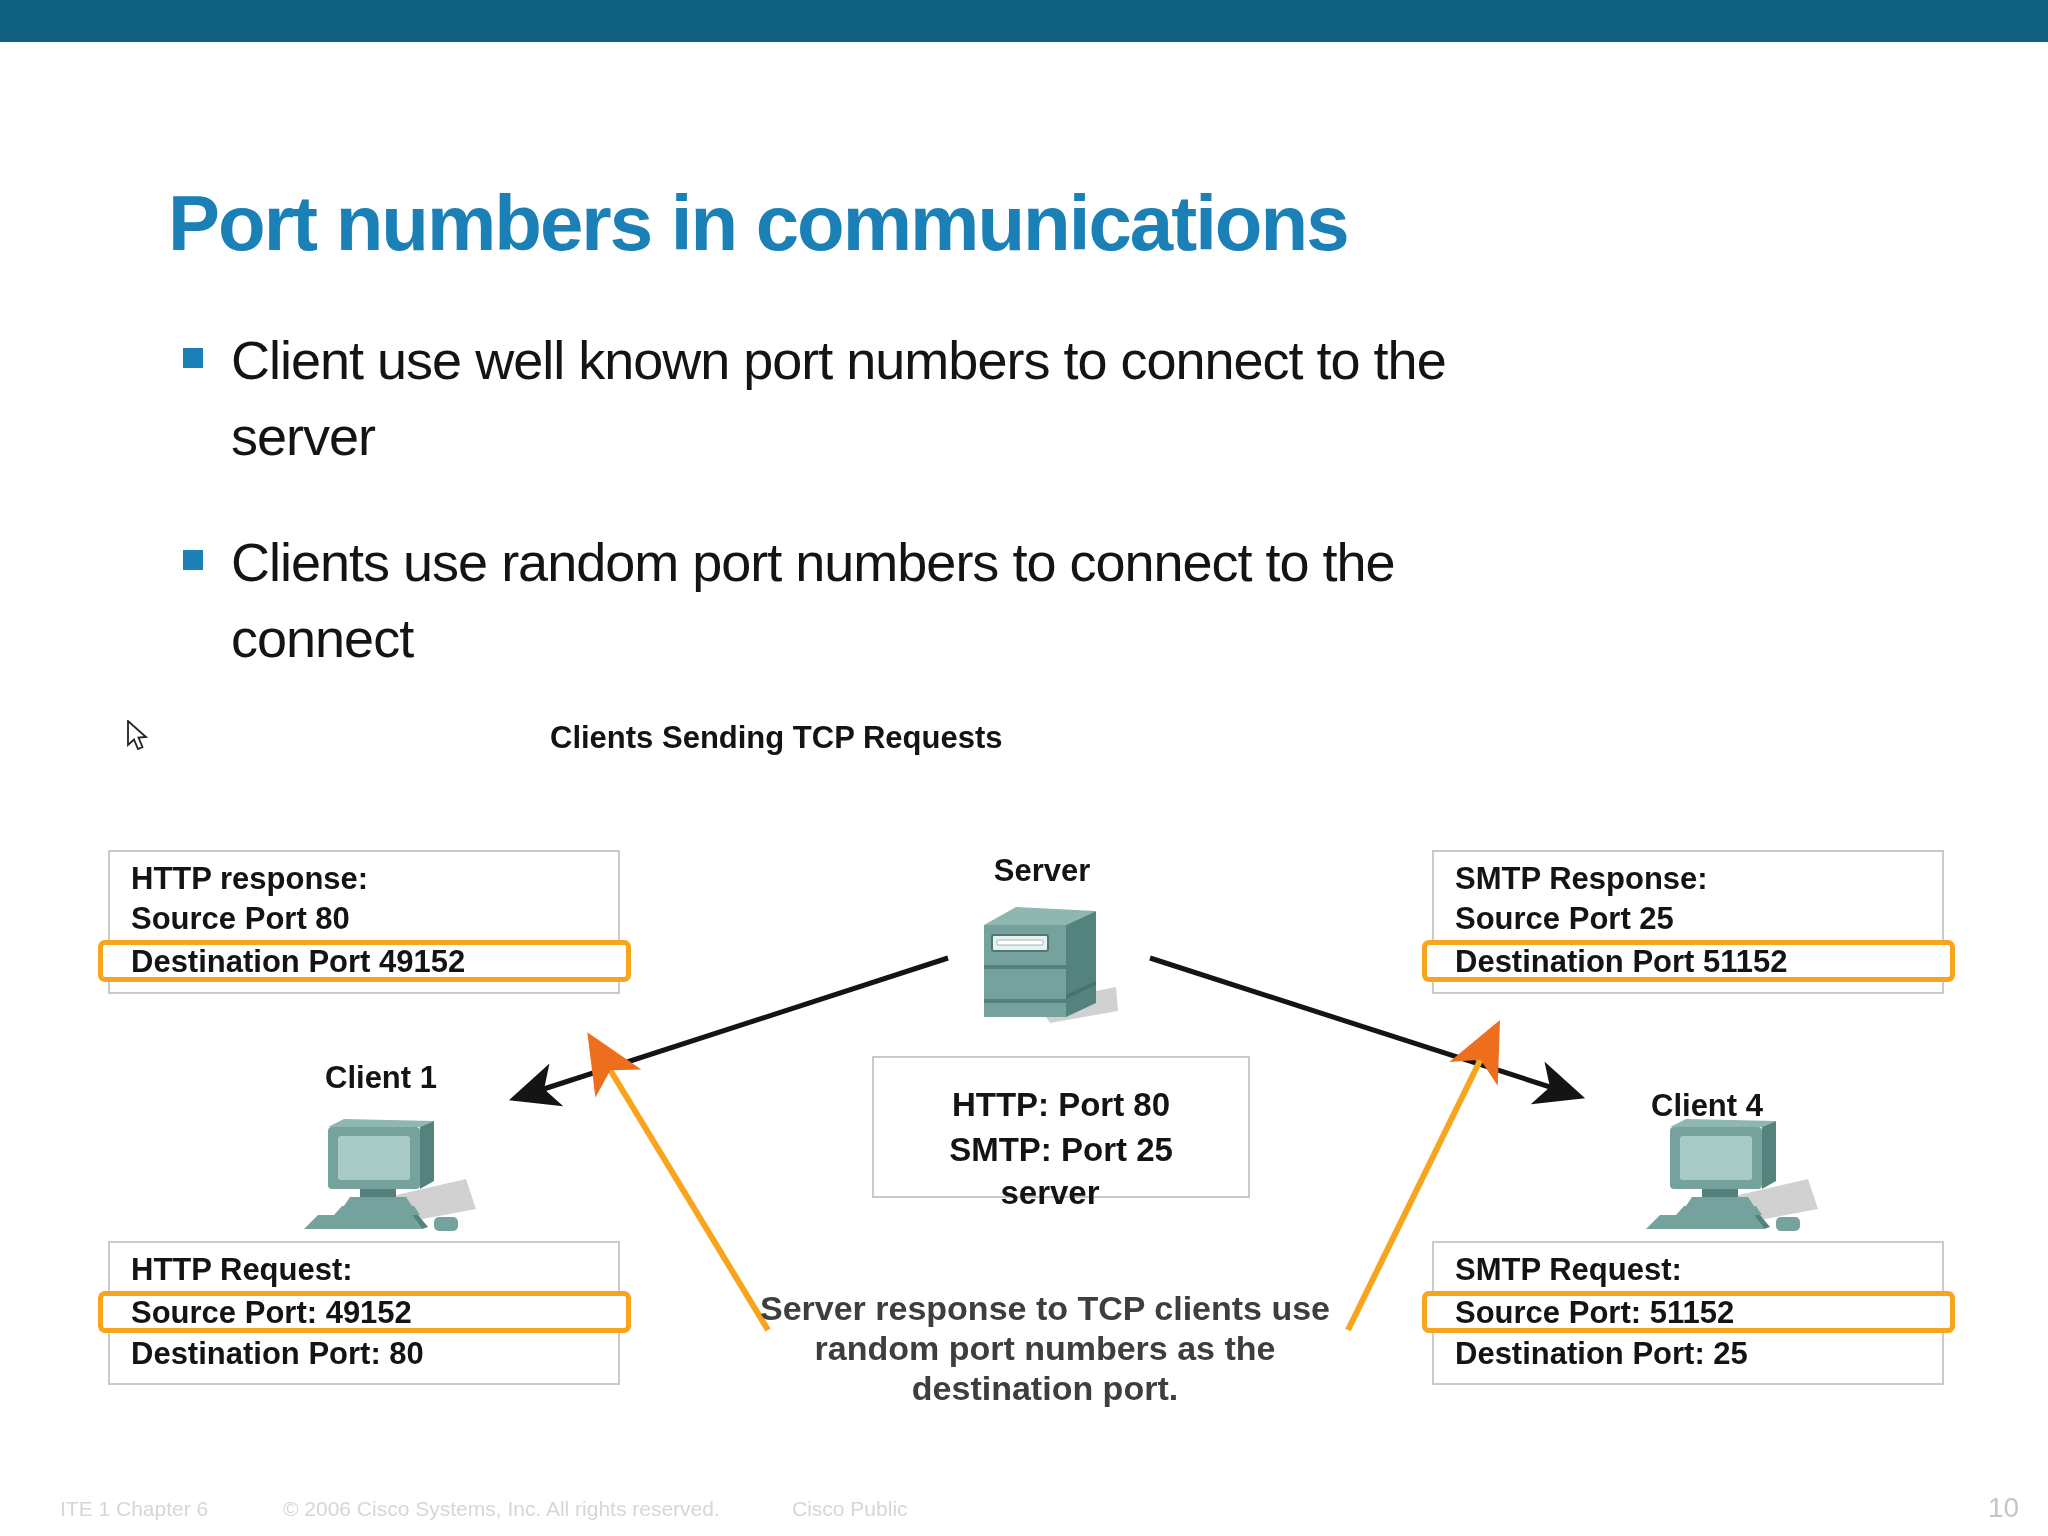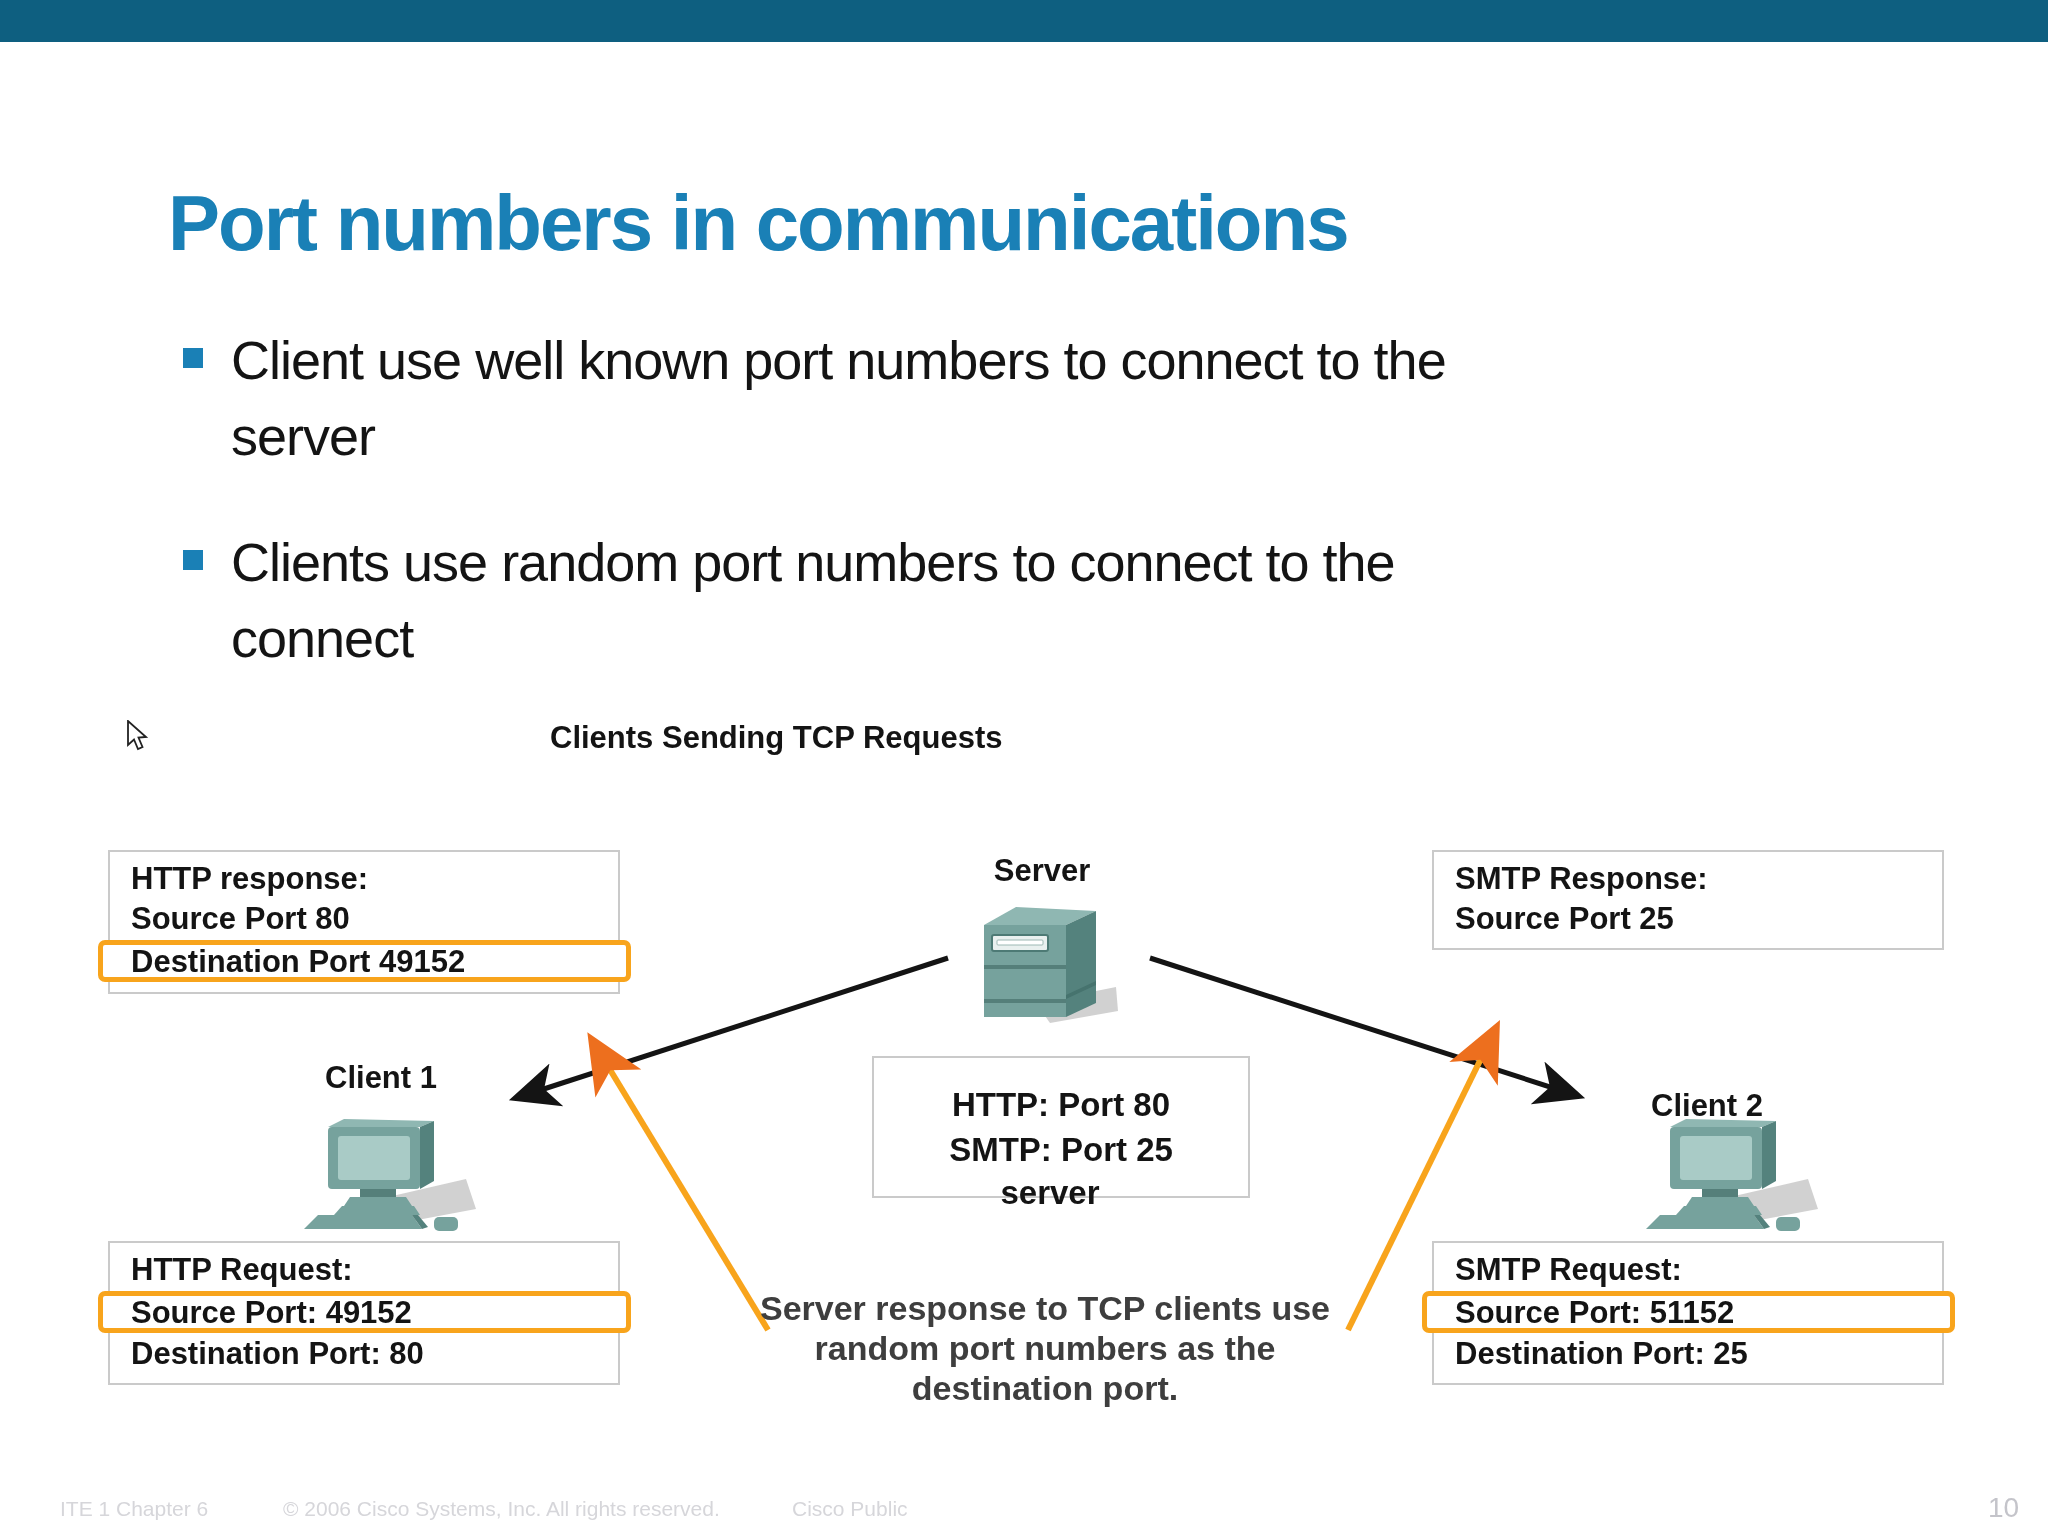--- a/index.html
+++ b/index.html
@@ -109,20 +109,21 @@
 
   <div class="box box-http-response">
     <div class="line">HTTP response:</div>
     <div class="line">Source Port 80</div>
     <div class="line hl">Destination Port 49152</div>
   </div>
 
   <div class="box box-smtp-response">
     <div class="line">SMTP Response:</div>
     <div class="line">Source Port 25</div>
+    <div class="line hl">Destination Port 51152</div>
   </div>
 
   <div class="node-label server-label">Server</div>
   <svg class="server-icon" width="152" height="132" viewBox="0 0 152 132">
     <polygon class="shadow" points="70,108 150,92 152,116 84,128"></polygon>
     <polygon class="teal-top" points="18,30 50,12 130,16 100,30"></polygon>
     <polygon class="teal-side" points="100,30 130,16 130,108 100,122"></polygon>
     <rect class="teal-front" x="18" y="30" width="82" height="92"></rect>
     <rect x="18" y="70" width="82" height="4" fill="#557f7a"></rect>
     <polygon points="100,100 130,86 130,90 100,104" fill="#46736e"></polygon>
@@ -139,21 +140,21 @@
     <rect class="teal-front" x="40" y="10" width="92" height="62" rx="4"></rect>
     <rect class="teal-screen" x="50" y="19" width="72" height="44" rx="3"></rect>
     <rect x="72" y="72" width="36" height="8" fill="#557f7a"></rect>
     <polygon class="teal-front" points="62,80 118,80 124,89 56,89"></polygon>
     <polygon class="teal-front" points="54,89 126,89 132,98 46,98"></polygon>
     <polygon class="teal-front" points="30,98 124,98 134,112 16,112"></polygon>
     <polygon class="teal-side" points="124,98 134,112 140,110 130,98"></polygon>
     <rect class="teal-front" x="146" y="100" width="24" height="14" rx="5"></rect>
   </svg>
 
-  <div class="node-label client2-label">Client 2</div>
+  <div class="node-label client2-label">Client 4</div>
   <svg class="client2-icon" width="188" height="122" viewBox="0 0 188 122">
     <polygon class="shadow" points="100,80 178,62 188,92 124,104"></polygon>
     <polygon class="teal-top" points="40,10 56,2 146,4 132,10"></polygon>
     <polygon class="teal-side" points="132,10 146,4 146,64 132,72"></polygon>
     <rect class="teal-front" x="40" y="10" width="92" height="62" rx="4"></rect>
     <rect class="teal-screen" x="50" y="19" width="72" height="44" rx="3"></rect>
     <rect x="72" y="72" width="36" height="8" fill="#557f7a"></rect>
     <polygon class="teal-front" points="62,80 118,80 124,89 56,89"></polygon>
     <polygon class="teal-front" points="54,89 126,89 132,98 46,98"></polygon>
     <polygon class="teal-front" points="30,98 124,98 134,112 16,112"></polygon>

